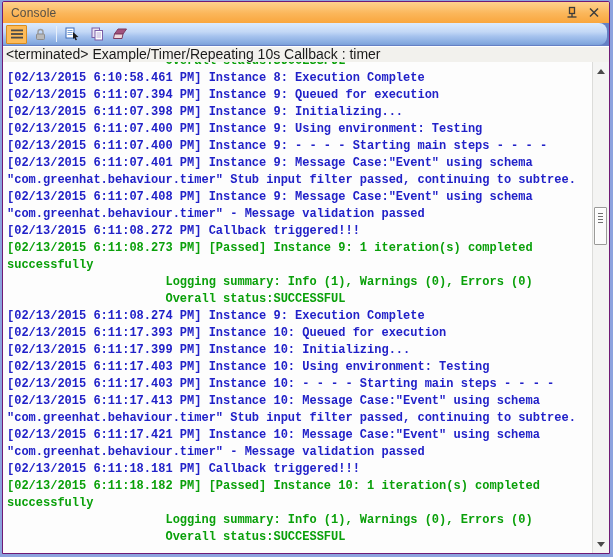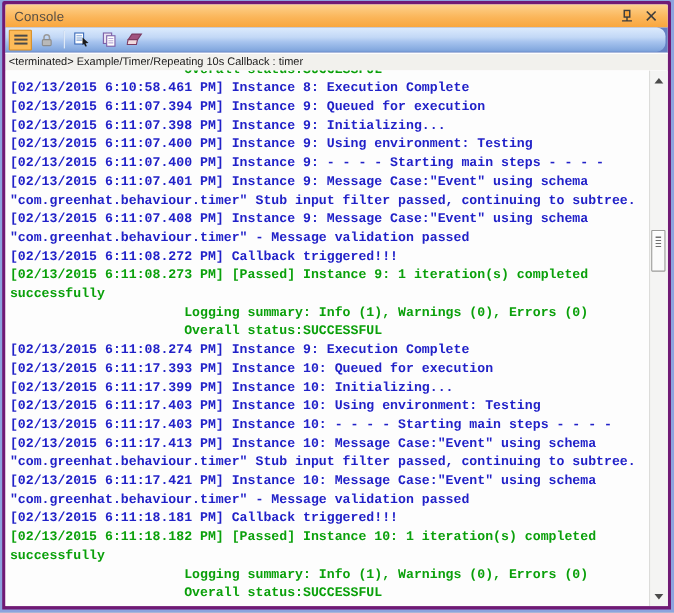--- a/index.html
+++ b/index.html
@@ -4,21 +4,21 @@
 <style>
   html,body{margin:0;padding:0;background:#c8c8c8;}
   *{box-sizing:border-box;}
   .frame{
     position:relative;width:613px;height:557px;
     background:#8ca3de;overflow:hidden;
     font-family:"Liberation Sans",sans-serif;
   }
   .inner{
     position:absolute;left:2px;top:1px;right:3px;bottom:3px;
-    border:3px solid #701a75;background:#fdfdfd;border-radius:2px 2px 0 0;
+    border:1px solid #701a75;background:#fdfdfd;border-radius:2px 2px 0 0;
   }
   
   .titlebar{
     position:absolute;left:0;top:0;right:0;height:21px;
     background:linear-gradient(to bottom,#fdd28e 0%,#fbb65a 55%,#f9a63d 100%);
     border-radius:2px 2px 0 0;
     display:flex;align-items:center;padding:0 8px;
   }
   .title-text{font-size:12px;color:#564f46;letter-spacing:.2px;}
   .titlebar-buttons{margin-left:auto;display:flex;gap:8px;align-items:center;}
@@ -37,21 +37,21 @@
   .tbtn{
     width:21px;height:19px;border:1px solid transparent;background:transparent;
     display:flex;align-items:center;justify-content:center;padding:0;border-radius:1px;
   }
   .tbtn.selected{background:#fdbb58;border-color:#d98c1e;}
   .tsep{width:1px;height:16px;background:#8ea9cf;border-right:1px solid #e8f0fa;margin:0 2px;}
   
   .statusline{
     position:absolute;left:0;top:44px;right:0;height:16px;
     background:#f2f1ed;border-top:1px solid #ffffff;
-    font-size:10px;color:#1a1a1a;line-height:15px;padding-left:3px;
+    font-size:14px;color:#1a1a1a;line-height:15px;padding-left:3px;
     white-space:nowrap;overflow:hidden;
   }
   
   .console{
     position:absolute;left:0;top:60px;right:0;bottom:0;
     background:#fdfdfd;overflow:hidden;
   }
   .log{
     position:absolute;left:4px;top:-9px;right:18px;
     font-family:"Liberation Mono","DejaVu Sans Mono",monospace;

